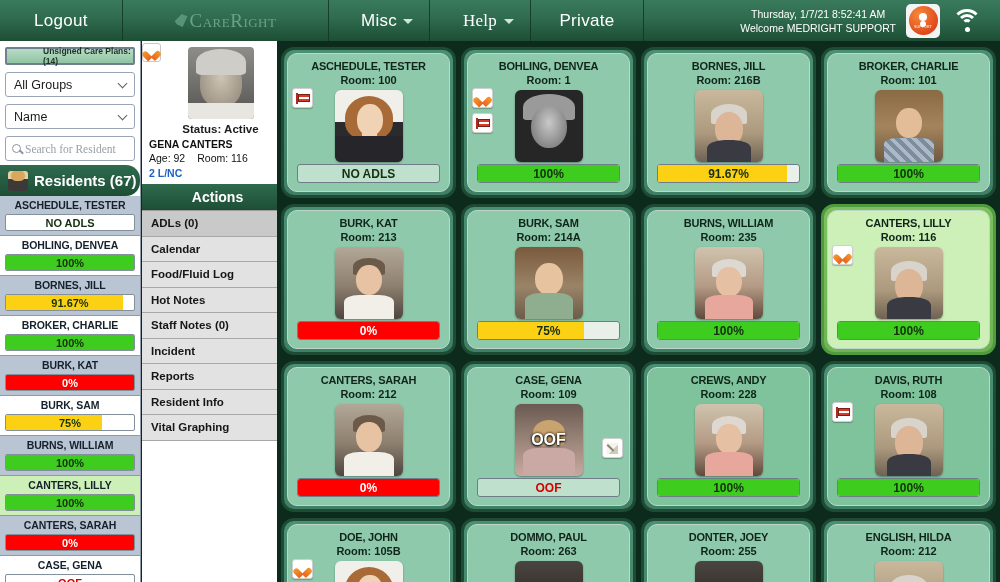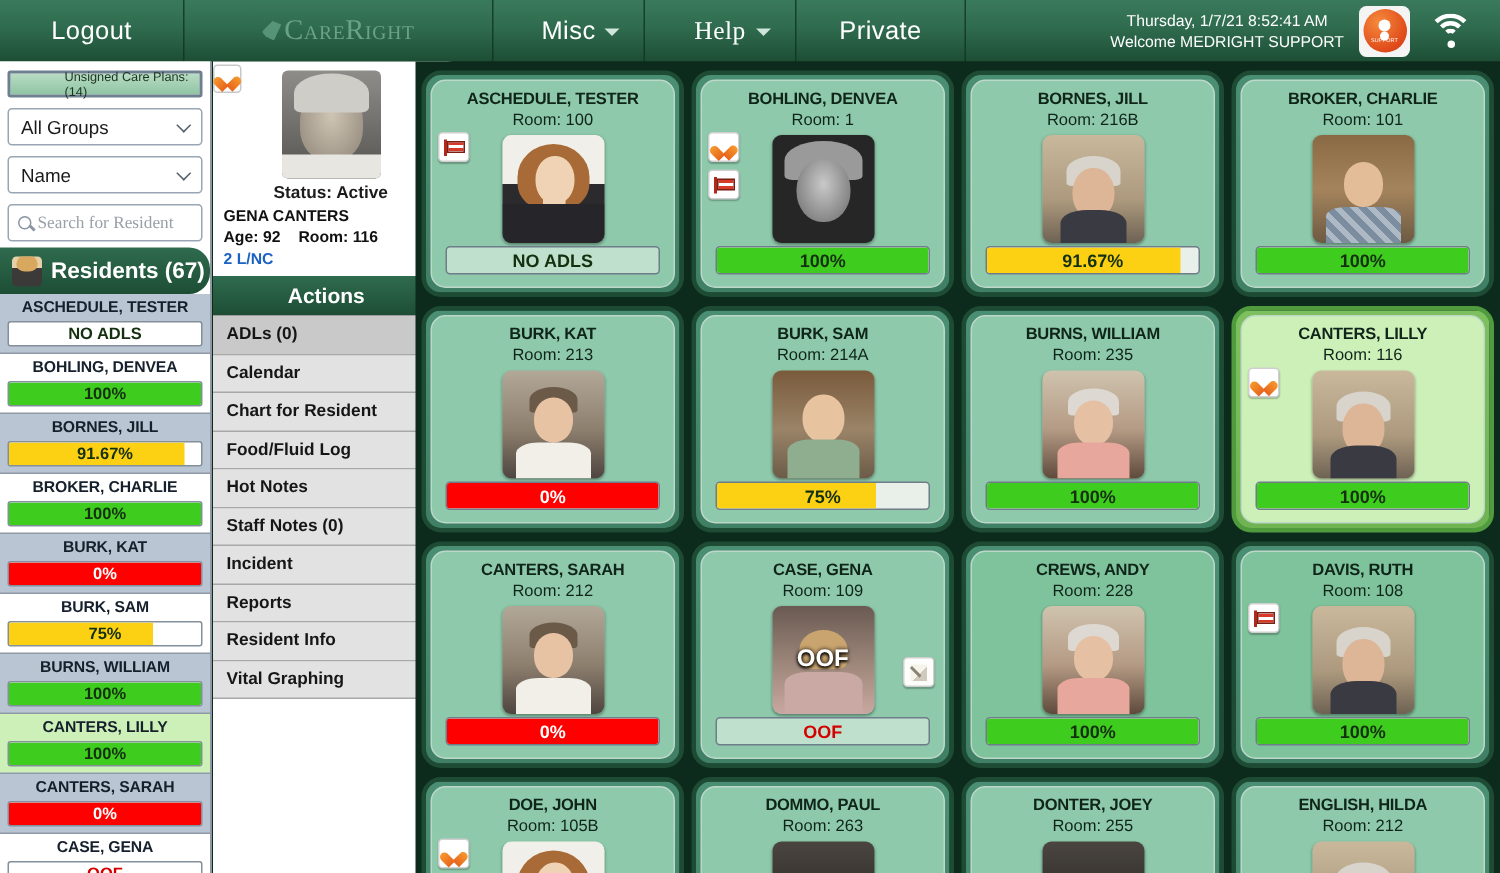--- a/index.html
+++ b/index.html
@@ -80,21 +80,21 @@
 
   
   #sidebar {
     position: absolute; left: 0; top: 41px; width: 141px; height: 541px;
     background: #ffffff; border-right: 1px solid #8f9aa8;
   }
   #sidefilters { padding: 6px 5px 4px 5px; background: #fff; }
   #unsigned-btn {
     height: 18px; border: 2px solid #6e7f8f; border-radius: 2px;
     background: linear-gradient(to bottom,#b8dcc4,#8fc4a3);
-    font-size: 8.5px; font-weight: normal; color: #1d3320;
+    font-size: 8.5px; font-weight: bold; color: #1d3320;
     display: flex; align-items: center; justify-content: center;
     cursor: pointer; margin-bottom: 7px; padding-left: 36px;
   }
   .selectbox {
     height: 25px; border: 1px solid #9aa5b3; border-radius: 3px; background: #fff;
     display: flex; align-items: center; padding: 0 8px;
     font-size: 12.5px; color: #1a1a1a; margin-bottom: 7px; cursor: pointer;
     position: relative;
   }
   .selectbox .chev {
@@ -198,21 +198,21 @@
   }
   #resphoto .shirt {
     position: absolute; left: 0; bottom: 0; width: 100%; height: 16px;
     background: #e8e6e0;
   }
   #status-line {
     text-align: center; font-size: 11.5px; font-weight: bold; color: #1c1c1c;
     margin-top: 4px;
   }
   #resname-line { font-size: 10.5px; font-weight: bold; color: #111; margin-top: 3px; }
-  #resmeta-line { font-size: 10.5px; font-weight: bold; color: #111; margin-top: 2px;
+  #resmeta-line { font-size: 10.5px; font-weight: normal; color: #111; margin-top: 2px;
                   display:flex; gap:12px; }
   #reslnc-line  { font-size: 10.5px; font-weight: bold; color: #1b62c4; margin-top: 3px; cursor:pointer;}
 
   #actions-tab {
     height: 26px; background: linear-gradient(to bottom,#2f6b4e,#1d4e35);
     border-top-right-radius: 13px; border-bottom-right-radius: 13px;
     color: #fff; font-size: 14px; font-weight: bold;
     display: flex; align-items: center; justify-content: center;
     margin-right: 6px;
   }
@@ -248,21 +248,21 @@
     background: #8ec9ab; position: relative; padding-top: 6px;
   }
   .card.sel { border-color: #4f9b3d; background: linear-gradient(to bottom,#7ec05f,#6fb352); }
   .card.sel .card-inner { background: #cdf0b8; }
   .card.light .card-inner { background: #7fc39c; }
   .cardname {
     text-align: center; font-size: 11px; font-weight: bold; color: #10251a;
     letter-spacing: -.2px;
   }
   .cardroom {
-    text-align: center; font-size: 11px; font-weight: normal; color: #10251a;
+    text-align: center; font-size: 11px; font-weight: bold; color: #10251a;
     margin-top: 2px;
   }
   .cardphoto {
     width: 68px; height: 72px; margin: 4px auto 0 auto; border-radius: 6px;
     overflow: hidden; position: relative; box-shadow: 0 1px 2px rgba(0,0,0,.35);
     background: #7a7a74;
   }
   .ph-a { background: linear-gradient(to bottom,#f1efe9 0%, #f1efe9 45%, #2b2b2d 45%); }
   .ph-a .hair { position:absolute; left:10px; top:6px; width:48px; height:44px;
     border-radius: 50% 50% 40% 40%; background:#a86a36; }
@@ -544,23 +544,20 @@
     <span>Actions</span>
   </div>
   <div id="actions-menu">
       <div class="actitem active">
         <span>ADLs (0)</span>
       </div>
       <div class="actitem">
         <span>Calendar</span>
       </div>
       <div class="actitem">
-        <span>Chart for Resident</span>
-      </div>
-      <div class="actitem">
         <span>Food/Fluid Log</span>
       </div>
       <div class="actitem">
         <span>Hot Notes</span>
       </div>
       <div class="actitem">
         <span>Staff Notes (0)</span>
       </div>
       <div class="actitem">
         <span>Incident</span>

